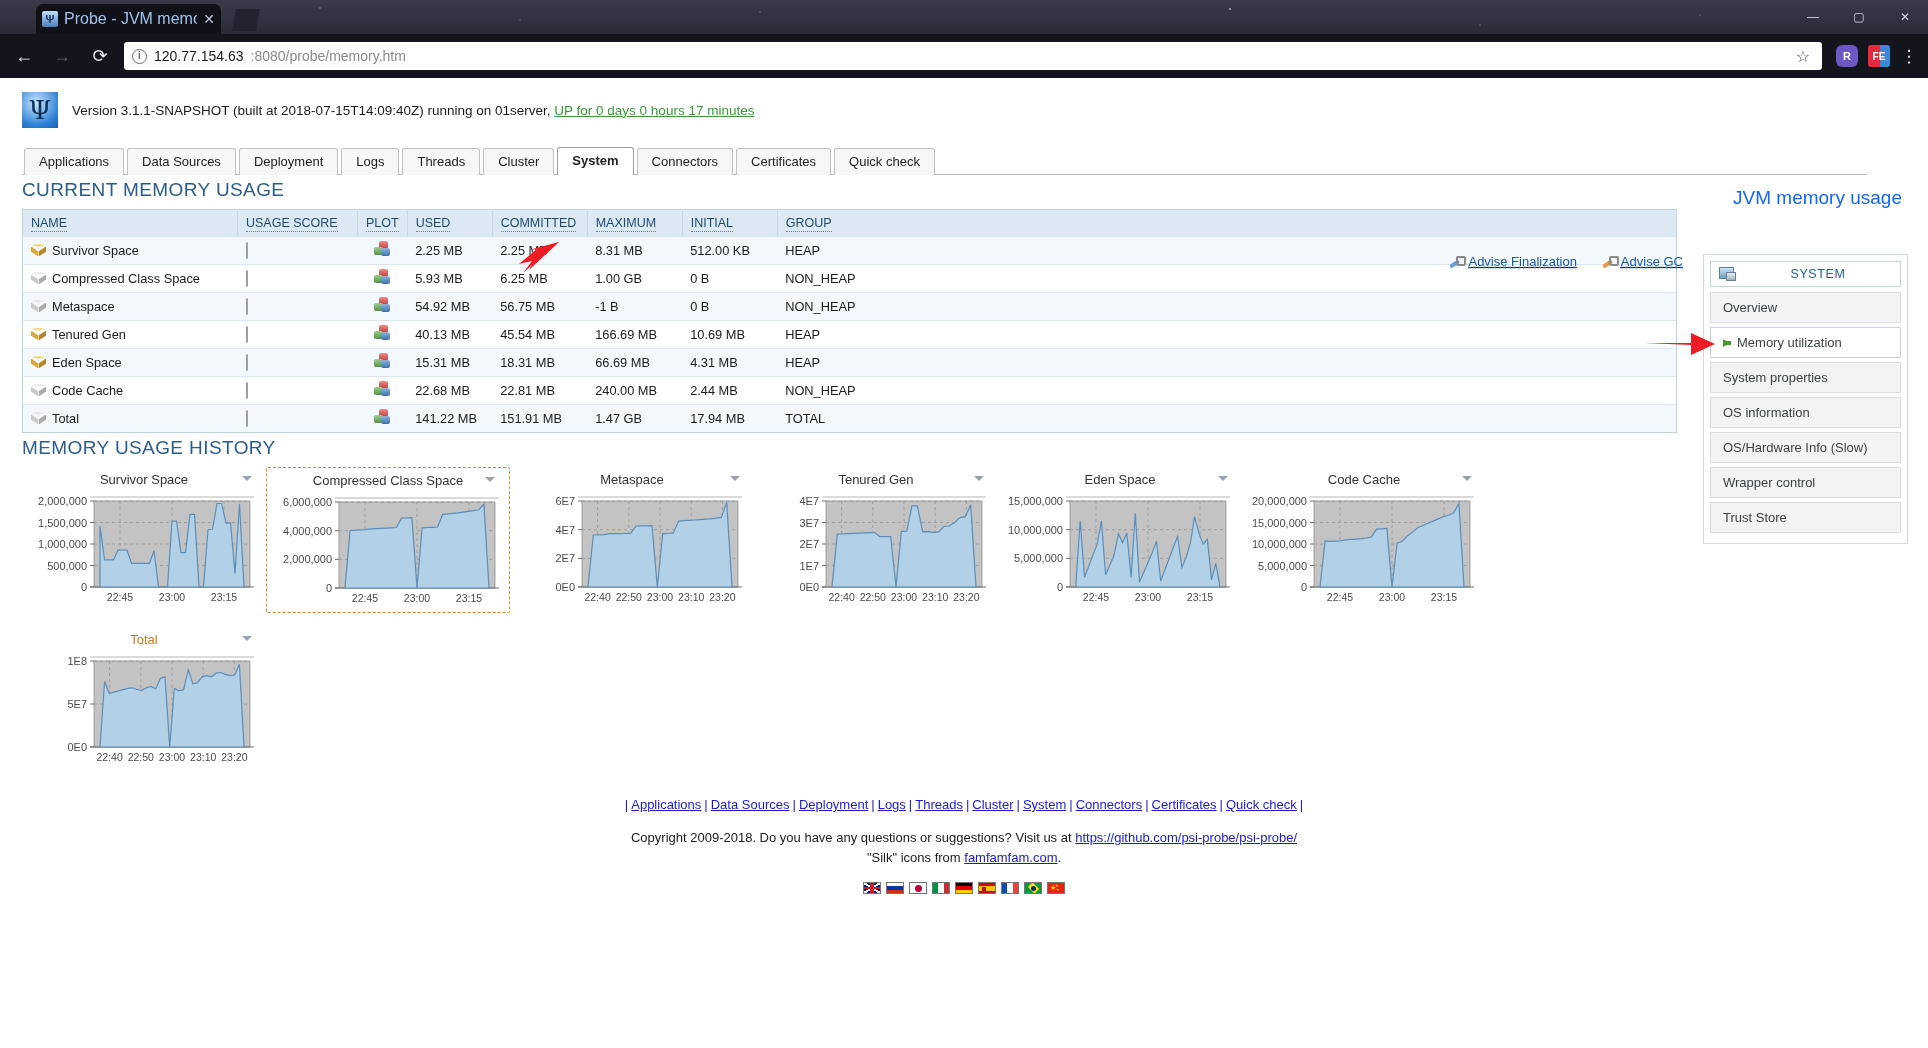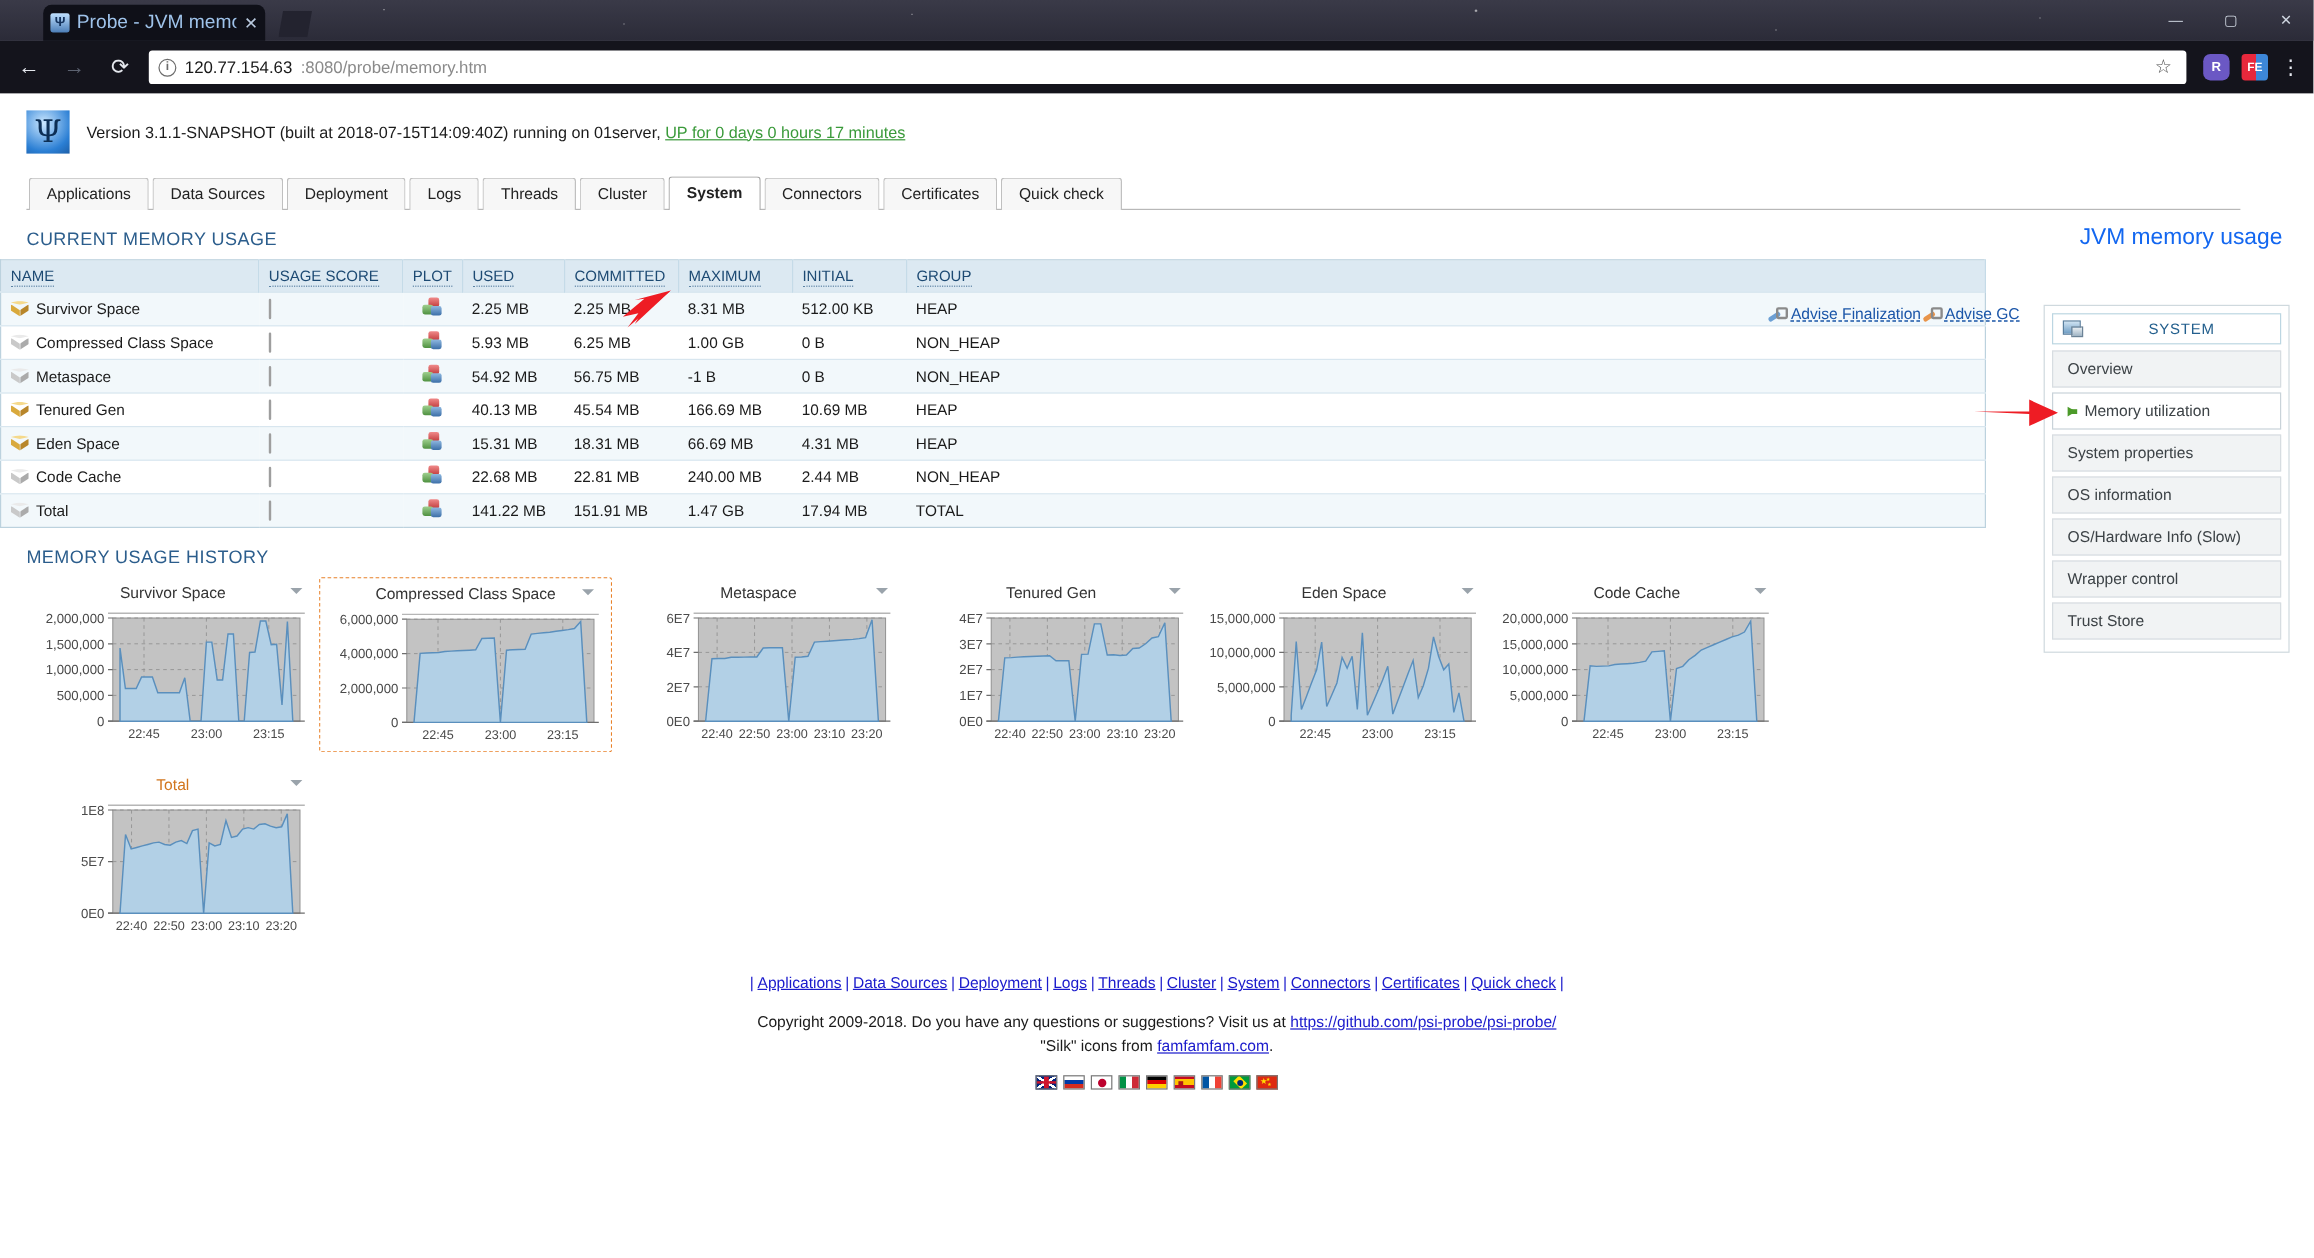--- a/index.html
+++ b/index.html
@@ -94,40 +94,40 @@
   }
   .app-tab {
     border:1px solid #c0c0c0; border-bottom:none; background:#f7f7f7;
     padding:5px 14px 6px; font-size:13px; color:#222; margin-right:3px;
     border-radius:3px 3px 0 0; position:relative; top:1px;
   }
   .app-tab.active { background:#fff; font-weight:bold; border-color:#9e9e9e; padding-bottom:7px; }
 
   
   .sec-title {
-    margin:16px 0 8px 22px; color:#2b5d8c; font-size:15px; letter-spacing:.4px;
+    margin:4px 0 8px 22px; color:#2b5d8c; font-size:19px; letter-spacing:.4px;
   }
 
   
   #advise {
-    position:absolute; right:245px; top:176px; display:flex; gap:0; align-items:center;
+    position:absolute; right:245px; top:176px; display:flex; gap:24px; align-items:center;text-decoration:underline;
   }
   .advise-link { display:flex; align-items:center; gap:5px; font-size:13px; color:#1a55a8;
     text-decoration:underline; text-decoration-style:dashed; }
   .wrench { width:15px;height:14px;position:relative;display:inline-block; }
   .wrench::before{content:"";position:absolute;left:1px;top:7px;width:11px;height:3.5px;
     border-radius:2px;transform:rotate(-34deg);}
   .wrench.blue::before{background:#6b9fd4;}
   .wrench.orange::before{background:#e8944a;}
   .wrench::after{content:"";position:absolute;left:8px;top:1px;width:6px;height:6px;
     border:2px solid #8a8a8a;border-radius:2px;}
 
   
   #mem-table {
-    width:1655px; border-collapse:collapse; font-size:12.8px;
+    margin-left:22px; width:1655px; border-collapse:collapse; font-size:12.8px;
     border:1px solid #bcd2de;
   }
   #mem-table th {
     background:#dce9f2; text-align:left; font-weight:normal; color:#1d4a73;
     padding:6px 8px; font-size:12.5px; border-right:1px solid #c5dbe8;
   }
   #mem-table th span { border-bottom:1px dotted #5b82a3; padding-bottom:1px; }
   #mem-table td {
     padding:4px 8px; border-top:1px solid #d8e6ef; color:#1b1b1b; height:24px;
     vertical-align:middle;

